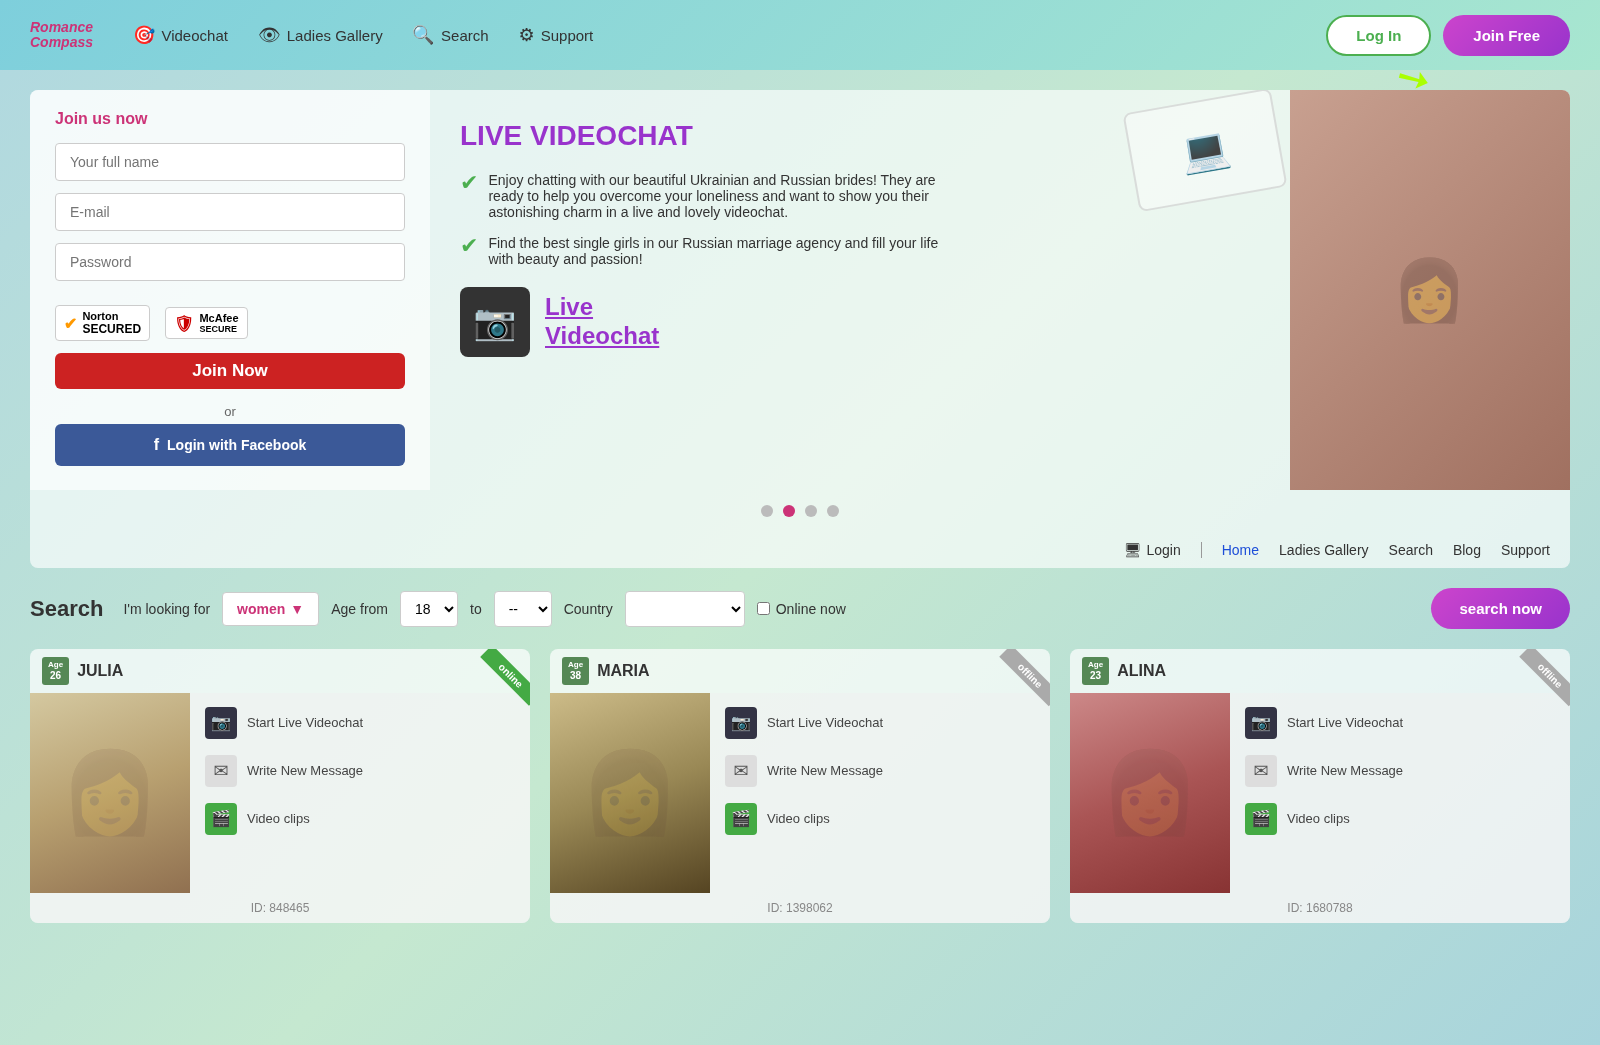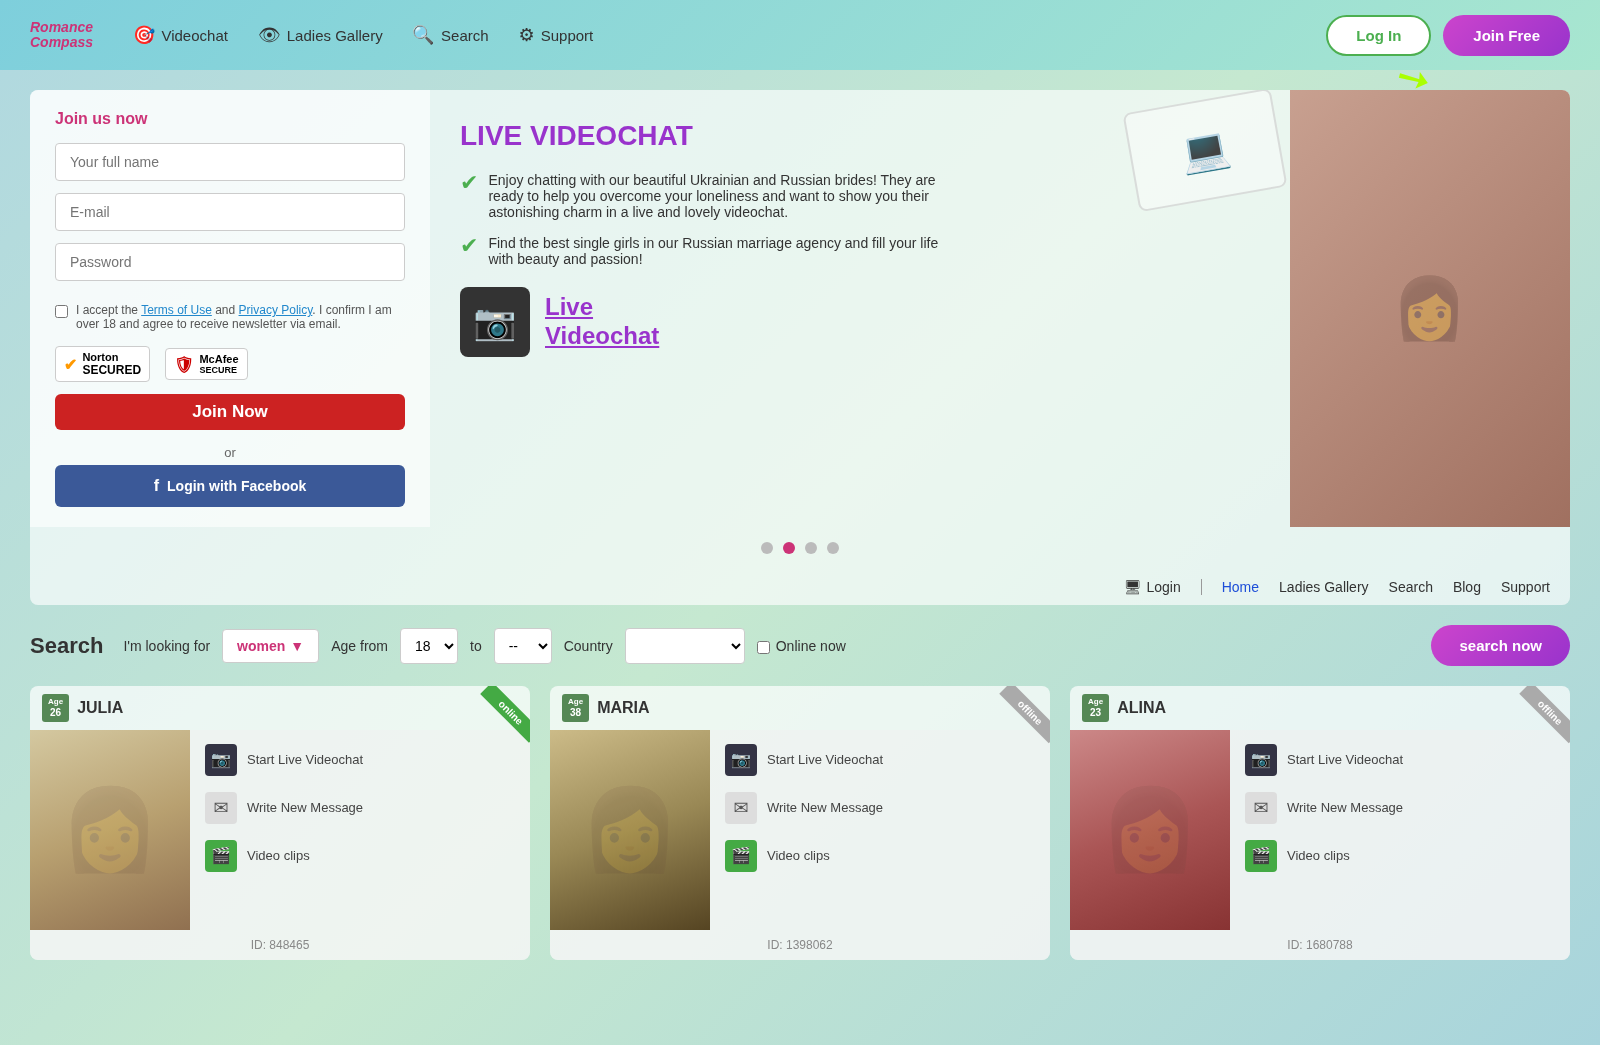--- a/index.html
+++ b/index.html
@@ -370,21 +370,21 @@
       padding: 8px 14px;
       color: #cc3377;
       font-weight: bold;
       font-size: 14px;
       display: flex;
       align-items: center;
       gap: 5px;
     }
     .online-checkbox {
       display: flex;
-      align-items: flex-end;
+      align-items: center;
       gap: 6px;
       font-size: 14px;
       color: #333;
     }
     .btn-search-now {
       background: linear-gradient(135deg, #cc44cc, #9933cc);
       color: white;
       border: none;
       border-radius: 25px;
       padding: 12px 28px;
@@ -583,27 +583,20 @@
 
 <div class="main-container">
 
   <div class="hero-section">
 
     <div class="join-form">
       <div class="join-title">Join us now</div>
       <input class="form-input" type="text" placeholder="Your full name" style="">
       <input class="form-input" type="email" placeholder="E-mail" style="">
       <input class="form-input" type="password" placeholder="Password" style="">
-      <div class="checkbox-row">
-        <input type="checkbox" style="">
-        <span>
-          I accept the <span class="link-text">Terms of Use</span> and <span class="link-text">Privacy Policy</span>.
-          I confirm I am over 18 and agree to receive newsletter via email.
-        </span>
-      </div>
       <div class="security-badges">
         <div class="badge badge-norton">
           <span class="checkmark-badge">✔</span>
           <div>
             <div>Norton</div>
             <div style="font-size:12px">SECURED</div>
           </div>
         </div>
         <div class="badge badge-mcafee">
           <span class="shield-badge">🛡</span>

